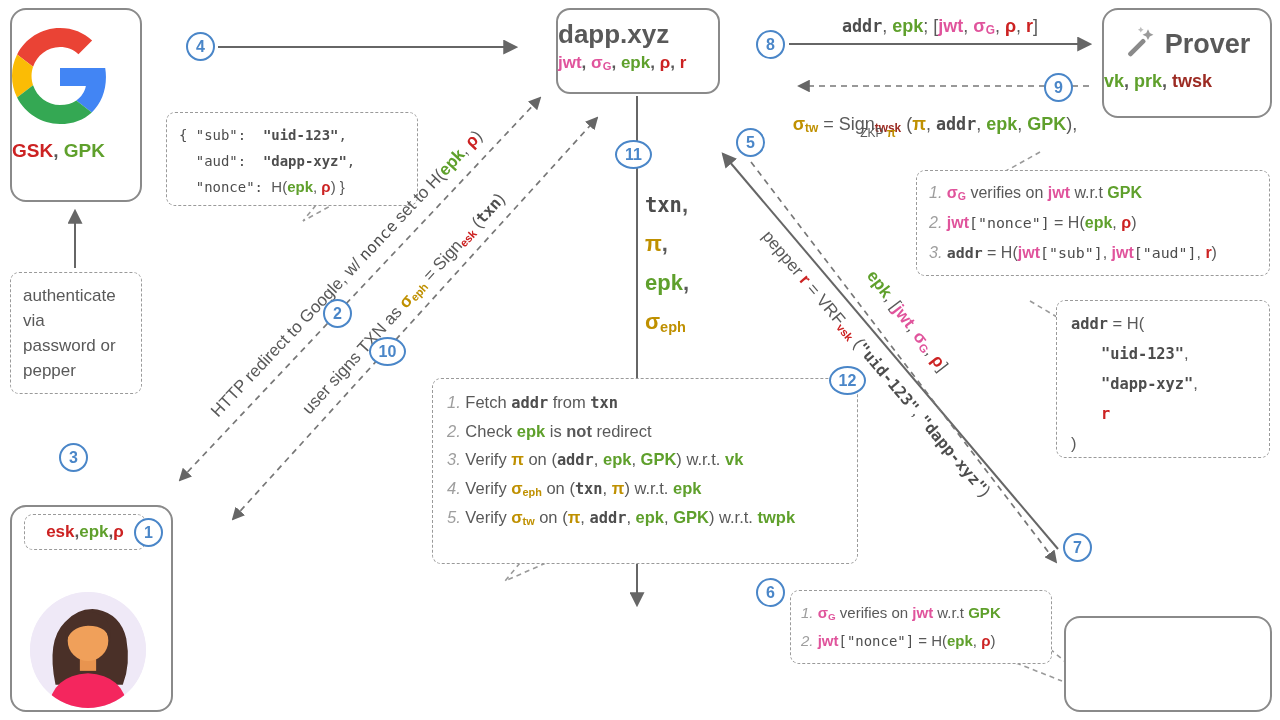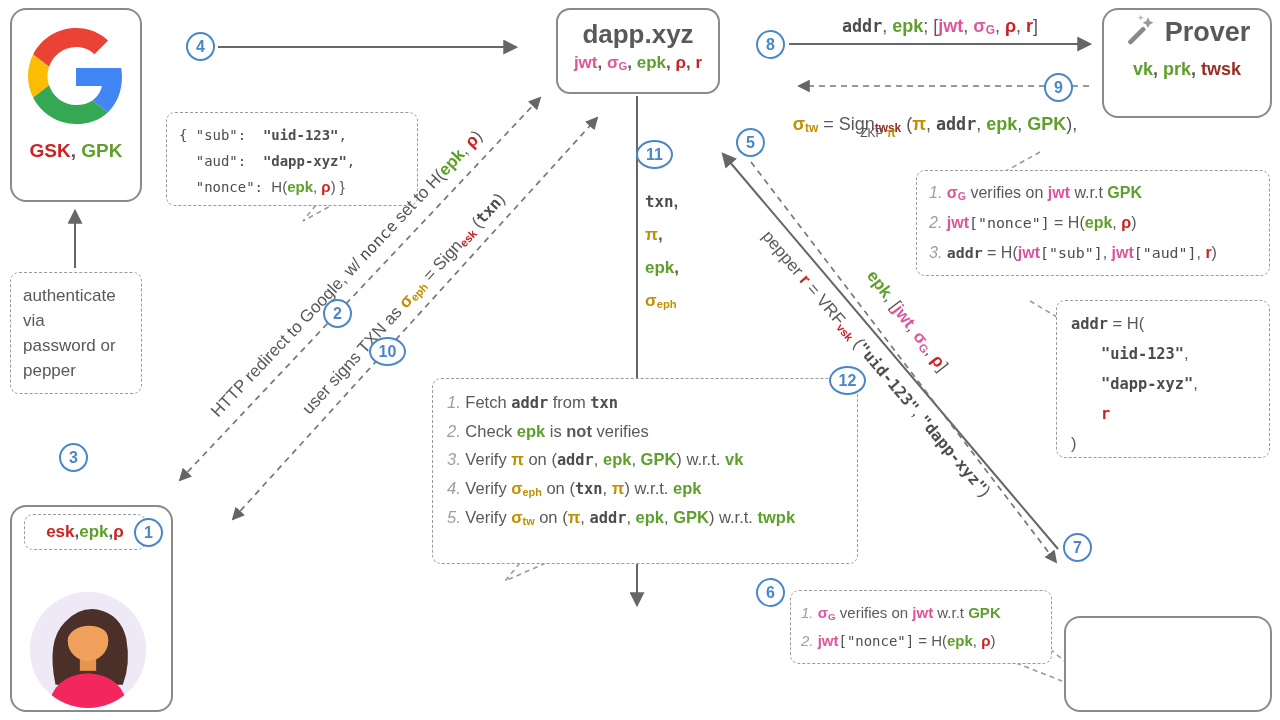--- a/index.html
+++ b/index.html
@@ -2,21 +2,21 @@
 <html><head>
 <meta charset="utf-8">
 <style>
   *{margin:0;padding:0;box-sizing:border-box}
   html,body{width:1280px;height:720px;background:#fff;overflow:hidden;
     font-family:"Liberation Sans",sans-serif;color:#595959}
   #stage{position:relative;width:1280px;height:720px}
   #wires{position:absolute;left:0;top:0;z-index:1}
 
   .node{position:absolute;background:#fff;border:2.5px solid #8a8a8a;border-radius:16px;
-    z-index:2;text-align:center}
+    z-index:2;text-align:left}
   .dashedbox{position:absolute;background:#fff;border:1.6px dashed #9a9a9a;border-radius:9px;z-index:2;text-align:left}
   .badge{position:absolute;z-index:5;width:29px;height:29px;border:2.2px solid #4a86c8;border-radius:50%;
     background:#fff;color:#4a86c8;font-weight:bold;font-size:16px;display:flex;align-items:center;justify-content:center}
   .badge.wide{width:37px}
   .rot{position:absolute;z-index:3;white-space:nowrap;font-size:17px;color:#595959}
   .hlabel{position:absolute;z-index:3;white-space:nowrap;color:#595959}
   .m{font-family:"DejaVu Sans Mono",monospace;color:#4d4d4d;font-size:0.93em}
   .b{font-weight:bold}
   .i{font-style:italic}
   sub{font-size:66%;line-height:0;vertical-align:-0.2em}
@@ -34,21 +34,21 @@
   #avatar{position:absolute;left:30px;top:592px;width:116px;height:116px;border-radius:50%;
     overflow:hidden;background:#efe9f7;z-index:2}
 
   #dapp{left:556px;top:8px;width:164px;height:86px;border-radius:14px}
   #dapp .title{font-size:26px;margin-top:9px}
   #dapp .keys{font-size:17px;font-weight:bold;margin-top:3px}
 
   #prover{left:1102px;top:8px;width:170px;height:110px}
   #blockchain{left:526px;top:616px;width:234px;height:96px}
   #guardian{left:1064px;top:616px;width:208px;height:96px}
-  .hdr{display:flex;align-items:center;justify-content:center;gap:9px;margin-top:4px}
+  .hdr{display:flex;align-items:center;justify-content:center;gap:9px;margin-top:16px}
   .hdr .title{font-size:27px}
   #blockchain .hdr,#guardian .hdr{margin-top:13px}
   .node .keys2{font-size:18px;font-weight:bold;margin-top:9px}
 
   #jwtbox{left:166px;top:112px;width:252px;height:94px;padding:9px 12px;font-size:15px;line-height:25px}
   #jwtbox .line{white-space:pre}
 
   #proverchecks{left:916px;top:170px;width:354px;height:106px;padding:7px 12px;font-size:16px;line-height:30px;white-space:nowrap}
   #addrbox{left:1056px;top:300px;width:214px;height:158px;padding:8px 14px;font-size:16.5px;line-height:29px}
   #addrbox .ind{padding-left:30px}
@@ -59,21 +59,21 @@
   #label8{left:940px;top:26px;transform:translate(-50%,-50%);font-size:18px}
   #sigmatw1{left:935px;top:124px;transform:translate(-50%,-50%);font-size:18px}
   #sigmatw2{left:878px;top:133px;transform:translate(-50%,-50%);font-size:12px}
 
   #label2{left:347px;top:274px;transform:translate(-50%,-50%) rotate(-46.7deg)}
   #label10{left:404px;top:304px;transform:translate(-50%,-50%) rotate(-47.7deg)}
   #labelpepper{left:876px;top:364px;transform:translate(-50%,-50%) rotate(49.7deg)}
   #labelguardmsg{left:907px;top:321px;transform:translate(-50%,-50%) rotate(52.7deg)}
 
   #txnstack{position:absolute;left:645px;top:192px;z-index:3;text-align:left}
-  #txnstack div{font-size:17px;margin-bottom:13px;font-weight:bold}
+  #txnstack div{font-size:22px;margin-bottom:13px;font-weight:bold}
 </style>
 </head>
 <body>
 
 <div id="stage">
 
   <svg id="wires" width="1280" height="720" viewBox="0 0 1280 720">
     <defs>
       <marker id="ah" viewBox="0 0 10 10" refX="8.5" refY="5" markerWidth="7.5" markerHeight="7.5" orient="auto-start-reverse">
         <path d="M0 0 L10 5 L0 10 z" fill="#666"></path>
@@ -179,21 +179,21 @@
   <div class="dashedbox" id="addrbox">
     <div><span class="b m">addr</span><span> = H(</span></div>
     <div class="ind"><span class="b m">"uid-123"</span><span>,</span></div>
     <div class="ind"><span class="b m">"dapp-xyz"</span><span>,</span></div>
     <div class="ind"><span class="b m" style="color: rgb(204, 34, 34);">r</span></div>
     <div><span>)</span></div>
   </div>
 
   <div class="dashedbox" id="validator">
     <div><span class="i" style="color: rgb(158, 158, 158);">1. </span><span>Fetch </span><span class="b m">addr</span><span> from </span><span class="b m">txn</span></div>
-    <div><span class="i" style="color: rgb(158, 158, 158);">2. </span><span>Check </span><span class="b" style="color: rgb(95, 160, 44);">epk</span><span> is </span><span class="b">not</span><span> verifies</span></div>
+    <div><span class="i" style="color: rgb(158, 158, 158);">2. </span><span>Check </span><span class="b" style="color: rgb(95, 160, 44);">epk</span><span> is </span><span class="b">not</span><span> redirect</span></div>
     <div><span class="i" style="color: rgb(158, 158, 158);">3. </span><span>Verify </span><span class="b" style="color: rgb(191, 144, 0);">π</span><span> on (</span><span class="b m">addr</span><span>, </span><span class="b" style="color: rgb(95, 160, 44);">epk</span><span>, </span><span class="b" style="color: rgb(95, 160, 44);">GPK</span><span>) w.r.t. </span><span class="b" style="color: rgb(95, 160, 44);">vk</span></div>
     <div><span class="i" style="color: rgb(158, 158, 158);">4. </span><span>Verify </span><span class="b" style="color: rgb(191, 144, 0);">σ</span><sub class="b" style="color: rgb(191, 144, 0);">eph</sub><span> on (</span><span class="b m">txn</span><span>, </span><span class="b" style="color: rgb(191, 144, 0);">π</span><span>) w.r.t. </span><span class="b" style="color: rgb(95, 160, 44);">epk</span></div>
     <div><span class="i" style="color: rgb(158, 158, 158);">5. </span><span>Verify </span><span class="b" style="color: rgb(191, 144, 0);">σ</span><sub class="b" style="color: rgb(191, 144, 0);">tw</sub><span> on (</span><span class="b" style="color: rgb(191, 144, 0);">π</span><span>, </span><span class="b m">addr</span><span>, </span><span class="b" style="color: rgb(95, 160, 44);">epk</span><span>, </span><span class="b" style="color: rgb(95, 160, 44);">GPK</span><span>) w.r.t. </span><span class="b" style="color: rgb(95, 160, 44);">twpk</span></div>
   </div>
 
   <div class="dashedbox" id="guardianchecks">
     <div><span class="i" style="color: rgb(158, 158, 158);">1. </span><span class="b" style="color: rgb(224, 84, 156);">σ</span><sub class="b" style="color: rgb(224, 84, 156);">G</sub><span> verifies on </span><span class="b" style="color: rgb(224, 84, 156);">jwt</span><span> w.r.t </span><span class="b" style="color: rgb(95, 160, 44);">GPK</span></div>
     <div><span class="i" style="color: rgb(158, 158, 158);">2. </span><span class="b" style="color: rgb(224, 84, 156);">jwt</span><span class="m">["nonce"]</span><span> = H(</span><span class="b" style="color: rgb(95, 160, 44);">epk</span><span>, </span><span class="b" style="color: rgb(204, 34, 34);">ρ</span><span>)</span></div>
   </div>
 
@@ -216,16 +216,16 @@
   <div class="badge" style="left:134px;top:518px">1</div>
   <div class="badge" style="left:323px;top:299px">2</div>
   <div class="badge" style="left:59px;top:443px">3</div>
   <div class="badge" style="left:186px;top:32px">4</div>
   <div class="badge" style="left:736px;top:128px">5</div>
   <div class="badge" style="left:756px;top:578px">6</div>
   <div class="badge" style="left:1063px;top:533px">7</div>
   <div class="badge" style="left:756px;top:30px">8</div>
   <div class="badge" style="left:1044px;top:73px">9</div>
   <div class="badge wide" style="left:369px;top:337px">10</div>
-  <div class="badge wide" style="left:636px;top:140px">11</div>
+  <div class="badge wide" style="left:615px;top:140px">11</div>
   <div class="badge wide" style="left:829px;top:366px">12</div>
 
 </div>
 
 </body></html>

